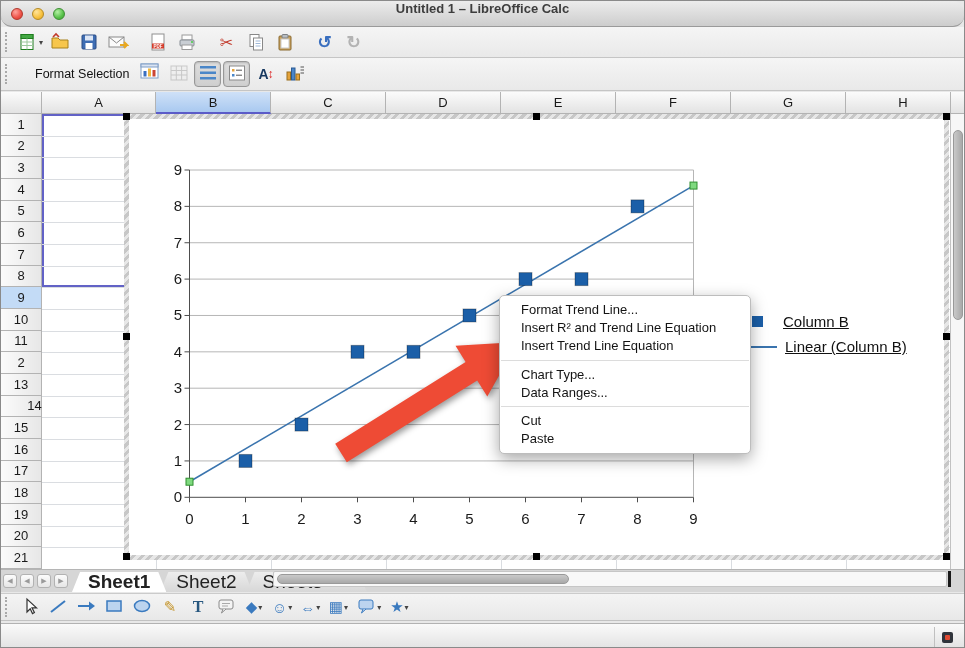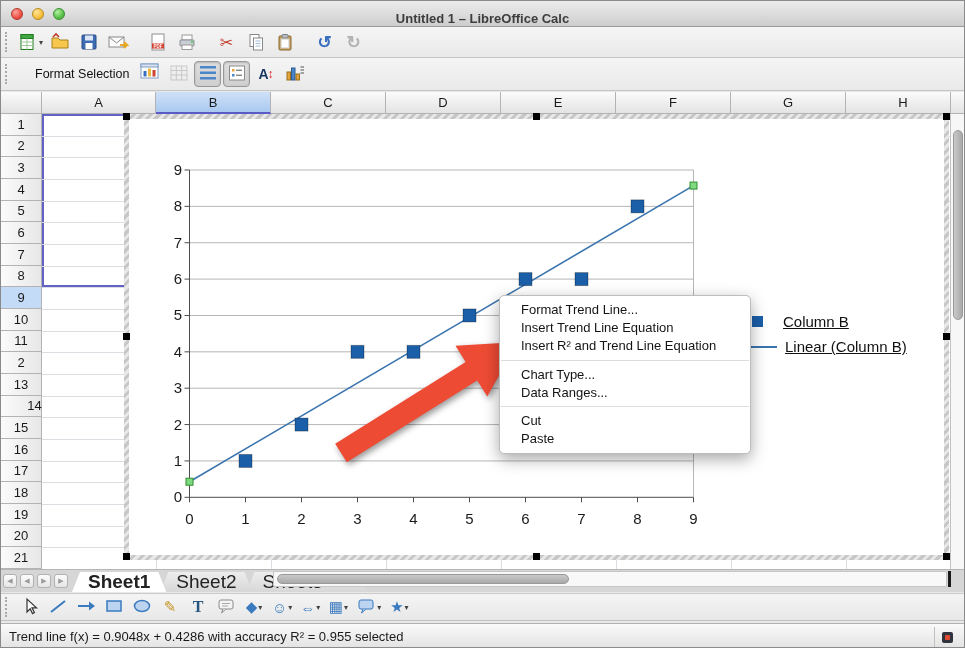--- a/index.html
+++ b/index.html
@@ -4,21 +4,21 @@
 <style>
   * { box-sizing: border-box; }
   html,body { margin:0; padding:0; }
   body {
     width:965px; height:648px; position:relative; overflow:hidden;
     font-family:"Liberation Sans","DejaVu Sans",sans-serif;
     background:#e8e8e8; border:1px solid #8a8a8a;
   }
   
   #titlebar { height:26px; background:linear-gradient(#ececec,#cdcdcd);
-    border-bottom:1px solid #9a9a9a; position:relative; display:flex; align-items:flex-end; }
+    border-bottom:1px solid #9a9a9a; position:relative; display:flex; align-items:flex-start;border-radius:11px; }
   .lights { position:absolute; left:10px; top:7px; display:flex; gap:9px; }
   .light { width:12px; height:12px; border-radius:50%; }
   .light.close { background:radial-gradient(circle at 35% 30%,#ffa49c,#ee5147 60%,#ce3a2d); border:1px solid #b0382c; }
   .light.min   { background:radial-gradient(circle at 35% 30%,#ffe49a,#f7c03c 60%,#d9a125); border:1px solid #b58a23; }
   .light.zoom  { background:radial-gradient(circle at 35% 30%,#b4efa4,#57c149 60%,#3d9e33); border:1px solid #3e8f34; }
   #window-title { flex:1; text-align:center; font-size:13px; font-weight:bold; color:#3d3d3d; }
   
   .toolbar { display:flex; align-items:center; background:linear-gradient(#f5f5f5,#e9e9e9);
     border-bottom:1px solid #c5c5c5; }
   #toolbar-main { height:31px; }
@@ -435,22 +435,22 @@
   <div class="hdl" style="left:409px;top:439px;"></div>
   <div class="hdl" style="left:819px;top:439px;"></div>
 </div>
 
 <svg id="arrow-svg" width="965" height="648">
   <polygon points="334.2,442.7 464.6,360.9 454.5,344.8 517,341 486.3,395.6 476.2,379.5 345.8,461.3" fill="#ee4b35" style="filter:drop-shadow(2px 3px 3px rgba(0,0,0,0.4));"></polygon>
 </svg>
 
 <div id="ctx-menu">
     <div class="mi">Format Trend Line...</div>
+    <div class="mi">Insert R² and Trend Line Equation</div>
     <div class="mi">Insert Trend Line Equation</div>
-    <div class="mi">Insert R² and Trend Line Equation</div>
     <div class="msep"></div>
     <div class="mi">Chart Type...</div>
     <div class="mi">Data Ranges...</div>
     <div class="msep"></div>
     <div class="mi">Cut</div>
     <div class="mi">Paste</div>
   </div>
 
 <div id="tabbar">
   <button class="nav">
@@ -544,16 +544,15 @@
         </svg></span>
     <span class="caret">▾</span>
   </button>
   <button class="dbtn gap">
     <span class="dglyph">★</span>
     <span class="caret">▾</span>
   </button>
 </div>
 
 <div id="statusbar">
-  <span id="status-text">Trend line f(x) = 0.9048x + 0.4286 with accuracy R² = 0.955 selected</span>
   <span id="status-sep"></span>
   <span id="mod-icon"></span>
 </div>
 
 </body></html>

